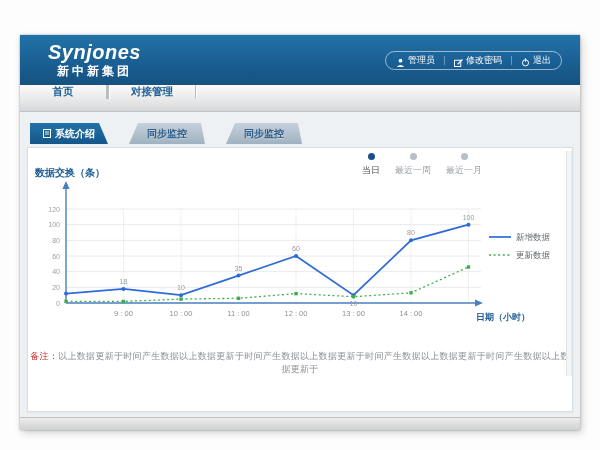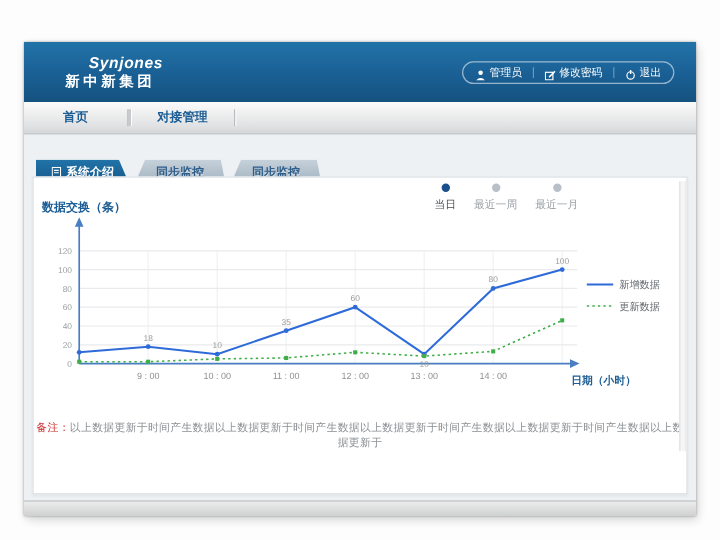--- a/index.html
+++ b/index.html
@@ -7,37 +7,37 @@
   body { font-family:"Liberation Sans","DejaVu Sans",sans-serif; background:#fdfdfd; position:relative; overflow:hidden; }
 
   .window { position:absolute; left:20px; top:35px; width:560px; height:395px; background:#eef1f3;
             box-shadow:0 0 2px rgba(0,0,0,.35), 2px 3px 8px rgba(0,0,0,.18); }
 
   
   .hdr { position:absolute; left:0; top:0; width:100%; height:50px;
          background:linear-gradient(180deg,#2173a8 0%,#1a5f94 55%,#15527f 100%);
          display:flex; align-items:center; }
   .logo { margin-left:28px; color:#fff; text-align:center; line-height:1.05; cursor:pointer; }
-  .logo-en { font-size:13px; font-weight:bold; font-style:italic; letter-spacing:0.5px;margin-left:26px; }
+  .logo-en { font-size:20px; font-weight:bold; font-style:italic; letter-spacing:0.5px; }
   .logo-cn { font-size:12px; font-weight:bold; letter-spacing:3px; margin-top:2px; }
   .app-title { color:#eaf3fa; font-size:14px; margin-left:22px; margin-top:10px; letter-spacing:1px; }
   .user-pill { position:absolute; right:18px; top:16px; height:19px; border:1px solid rgba(255,255,255,.55);
                border-radius:10px; display:flex; align-items:center; padding:0 10px; gap:9px; }
   .hbtn { display:flex; align-items:flex-end; gap:3px; color:#fff; font-size:9px; cursor:pointer; white-space:nowrap; }
   .hsep { width:1px; height:9px; background:rgba(255,255,255,.35); }
 
   
   .nav { position:absolute; left:0; top:50px; width:100%; height:27px;
          background:linear-gradient(180deg,#fbfbfb,#e3e4e5 70%,#d6d7d8);
-         border-bottom:1px solid #bfc3c6; display:flex; align-items:center; }
+         border-bottom:1px solid #bfc3c6; display:flex; }
   .nav-item { width:86px; text-align:center; font-size:10.5px; font-weight:bold; color:#1b5d94; cursor:pointer; }
   .nav-sep { width:1px; height:14px; background:#b9bcbf; box-shadow:1px 0 0 #fff; }
 
   
-  .tabs { position:absolute; left:10px; top:98px; height:21px; display:flex; }
+  .tabs { position:absolute; left:10px; top:88px; height:21px; display:flex;gap:17px; }
   .tab { height:21px; display:flex; align-items:center; justify-content:center; gap:4px;
          font-size:10px; font-weight:bold; cursor:pointer; }
   .tab.active { width:78px; background:linear-gradient(180deg,#2173a8,#14568a); color:#fff;
                 clip-path:polygon(0 0, calc(100% - 9px) 0, 100% 100%, 0 100%); }
   .tab.idle { width:76px; margin-left:4px; color:#2d5d88;
               background:linear-gradient(180deg,#c6d1da,#9fb1c0);
               clip-path:polygon(9px 0, calc(100% - 4px) 0, 100% 100%, 0 100%);
               text-shadow:0 1px 0 rgba(255,255,255,.4); }
 
   

